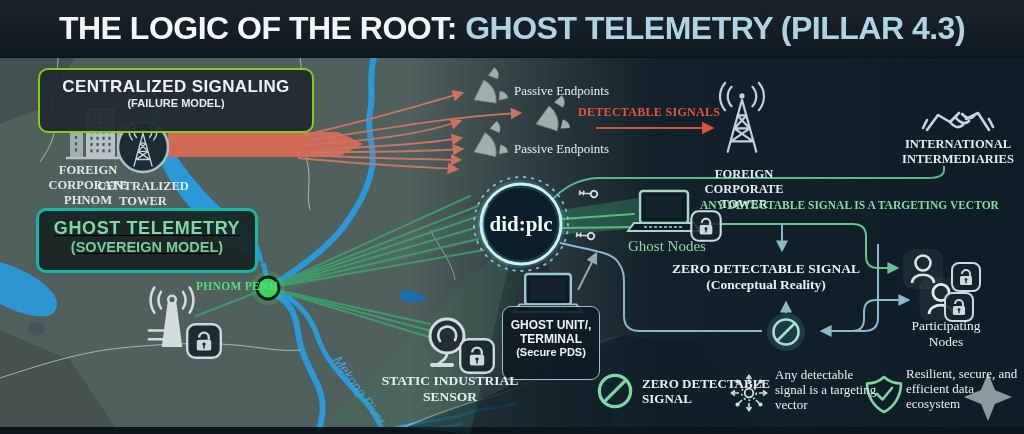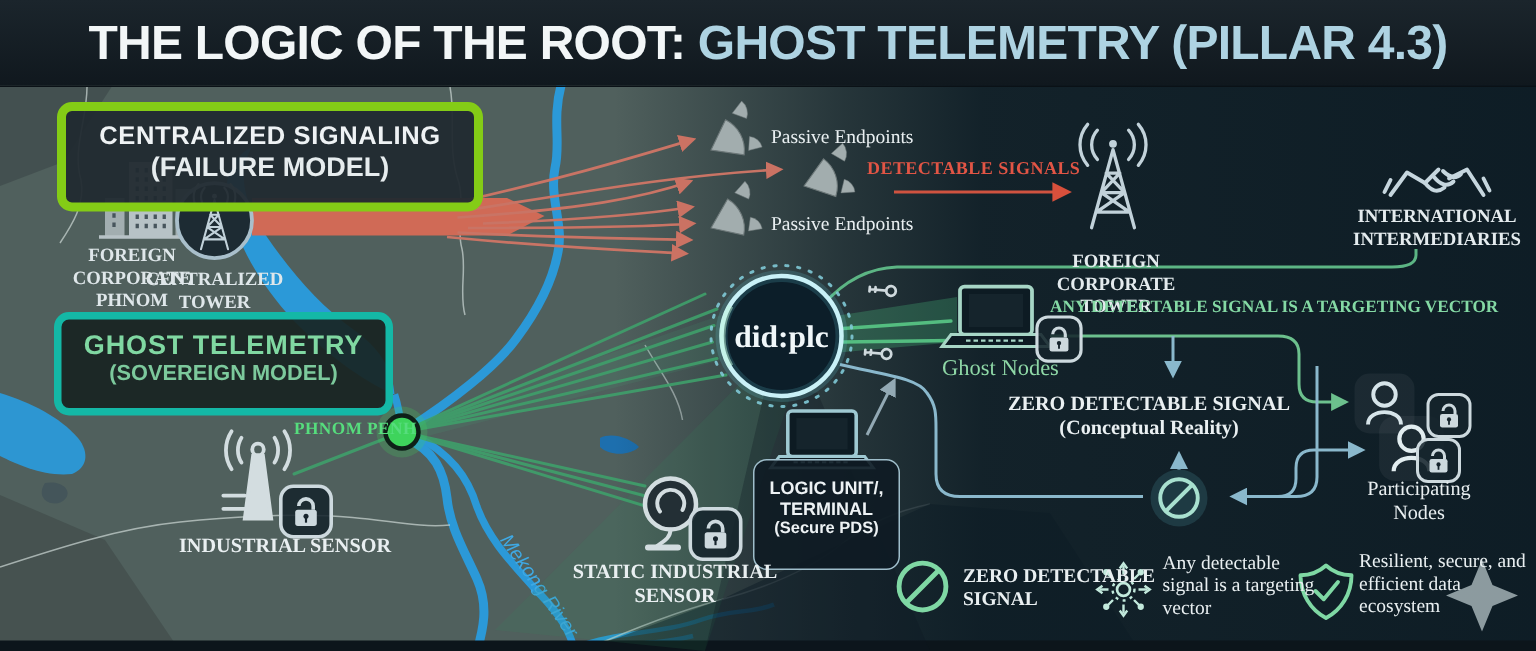--- a/index.html
+++ b/index.html
@@ -5,22 +5,22 @@
   html,body{margin:0;padding:0;background:#0b1319;}
   #stage{position:relative;width:1024px;height:434px;overflow:hidden;background:#50605d;font-family:"Liberation Sans",sans-serif;}
   svg.layer{position:absolute;left:0;top:0;}
   .lbl{position:absolute;color:#e9eff1;line-height:1.18;font-family:Liberation Serif, serif;}
   .b{font-weight:bold;}
   .c{text-align:center;}
   .blk{display:block;}
   #hdr{position:absolute;left:0;top:0;width:1024px;height:57px;background:linear-gradient(#1b252c,#10181e);border-bottom:1px solid #0a1116;z-index:5;}
   #hdr .t{position:absolute;left:0;top:10px;width:100%;text-align:center;font-size:32px;font-weight:bold;letter-spacing:-.5px;white-space:nowrap;}
   .box{position:absolute;border-radius:10px;}
-  #boxFail{left:38px;top:68px;width:272px;height:54px;background:rgba(33,42,48,.95);border:6px solid #84cc16;padding-top:7px;}
-  #boxSov{left:36px;top:208px;width:216px;height:52px;background:rgba(24,36,34,.92);border:5px solid #14b8a6;padding-top:7px;}
+  #boxFail{left:38px;top:68px;width:272px;height:54px;background:rgba(33,42,48,.95);border:2px solid #84cc16;padding-top:7px;}
+  #boxSov{left:36px;top:208px;width:216px;height:52px;background:rgba(24,36,34,.92);border:3px solid #14b8a6;padding-top:7px;text-decoration:underline;}
   #boxTerm{left:766px;top:100px;width:162px;height:26px;background:rgba(120,42,36,.25);border:1.5px solid #a85448;border-radius:7px;line-height:26px;}
   #boxMob{left:502px;top:306px;width:96px;height:61px;background:rgba(14,27,35,.9);border:1.5px solid #9fbecb;border-radius:9px;padding-top:11px;}
   .z2{z-index:2;}
 </style>
 </head>
 <body>
 
 <div id="stage">
 
 <svg class="layer" width="1024" height="434" viewBox="0 0 1024 434">
@@ -327,31 +327,31 @@
 </svg>
 
 <div id="hdr">
   <div class="t">
     <span style="color:#f2f6f7">THE LOGIC OF THE ROOT: </span><span style="color:#aed3e2">GHOST TELEMETRY (PILLAR 4.3)</span>
   </div>
 </div>
 
 <div id="boxFail" class="box c z2">
   <span class="blk b" style="font-size:17px;color:#eef2f4;letter-spacing:.4px">CENTRALIZED SIGNALING</span>
-  <span class="blk b" style="font-size:18px;color:#e6ecee">(FAILURE MODEL)</span>
+  <span class="blk b" style="font-size:11px;color:#e6ecee">(FAILURE MODEL)</span>
 </div>
 
 <div id="boxSov" class="box c z2">
   <span class="blk b" style="font-size:18px;color:#80d8a2;letter-spacing:.6px">GHOST TELEMETRY</span>
   <span class="blk b" style="font-size:14.5px;color:#7cc99c">(SOVEREIGN MODEL)</span>
 </div>
 
 
 <div id="boxMob" class="box c z2">
-  <span class="blk b" style="font-size:12px;color:#edf2f4">LOGIC UNIT/,</span>
+  <span class="blk b" style="font-size:12px;color:#edf2f4">GHOST UNIT/,</span>
   <span class="blk b" style="font-size:12px;color:#edf2f4">TERMINAL</span>
   <span class="blk b" style="font-size:11px;color:#edf2f4">(Secure PDS)</span>
 </div>
 
 <div class="lbl b c z2" style="left:42px;top:163px;width:92px;font-size:12.5px;color:#dfe7ea">FOREIGN CORPORATE PHNOM</div>
 <div class="lbl b c z2" style="left:93px;top:179px;width:100px;font-size:12.5px;color:#dfe7ea">CENTRALIZED TOWER</div>
 <div class="lbl z2" style="left:514px;top:83px;width:120px;font-size:13px">Passive Endpoints</div>
 <div class="lbl z2" style="left:514px;top:141px;width:120px;font-size:13px">Passive Endpoints</div>
 <div class="lbl b z2" style="left:578px;top:105px;font-size:12px;color:#e25545;letter-spacing:.3px">DETECTABLE SIGNALS</div>
 <div class="lbl b c z2" style="left:682px;top:167px;width:124px;font-size:12.5px;color:#e4ebee">FOREIGN CORPORATE TOWER</div>
@@ -360,21 +360,20 @@
 <div class="lbl b c z2" style="left:471px;top:212px;width:100px;font-size:21px;color:#f0f7f9">did:plc</div>
 <div class="lbl b z2" style="left:196px;top:280px;font-size:11.5px;color:#56dd7d;letter-spacing:.3px">PHNOM PENH</div>
 <div class="lbl z2" style="left:628px;top:238px;font-size:15px;color:#8ed7a6">Ghost Nodes</div>
 <div class="lbl b z2" style="left:700px;top:199px;width:300px;font-size:11.5px;color:#84d9a4">ANY DETECTABLE SIGNAL IS A TARGETING VECTOR</div>
 
 <div class="lbl c z2" style="left:650px;top:261px;width:232px">
   <span class="blk b" style="font-size:13.5px;color:#eaf0f2">ZERO DETECTABLE SIGNAL</span>
   <span class="blk b" style="font-size:13.5px;color:#eaf0f2">(Conceptual Reality)</span>
 </div>
 
-<div class="lbl b c z2" style="left:100px;top:356px;width:180px;font-size:13.5px">INDUSTRIAL SENSOR</div>
 <div class="lbl b c z2" style="left:380px;top:373px;width:140px;font-size:13.5px">STATIC INDUSTRIAL SENSOR</div>
 <div class="lbl c z2" style="left:898px;top:318px;width:96px;font-size:13.5px">Participating Nodes</div>
 
 <div class="lbl b z2" style="left:642px;top:376px;width:128px;font-size:13px">ZERO DETECTABLE SIGNAL</div>
 <div class="lbl z2" style="left:775px;top:367px;width:112px;font-size:13px;line-height:1.16">Any detectable signal is a targeting vector</div>
 <div class="lbl z2" style="left:906px;top:366px;width:116px;font-size:13px;line-height:1.16">Resilient, secure, and efficient data ecosystem</div>
 
 </div>
 
 </body></html>

